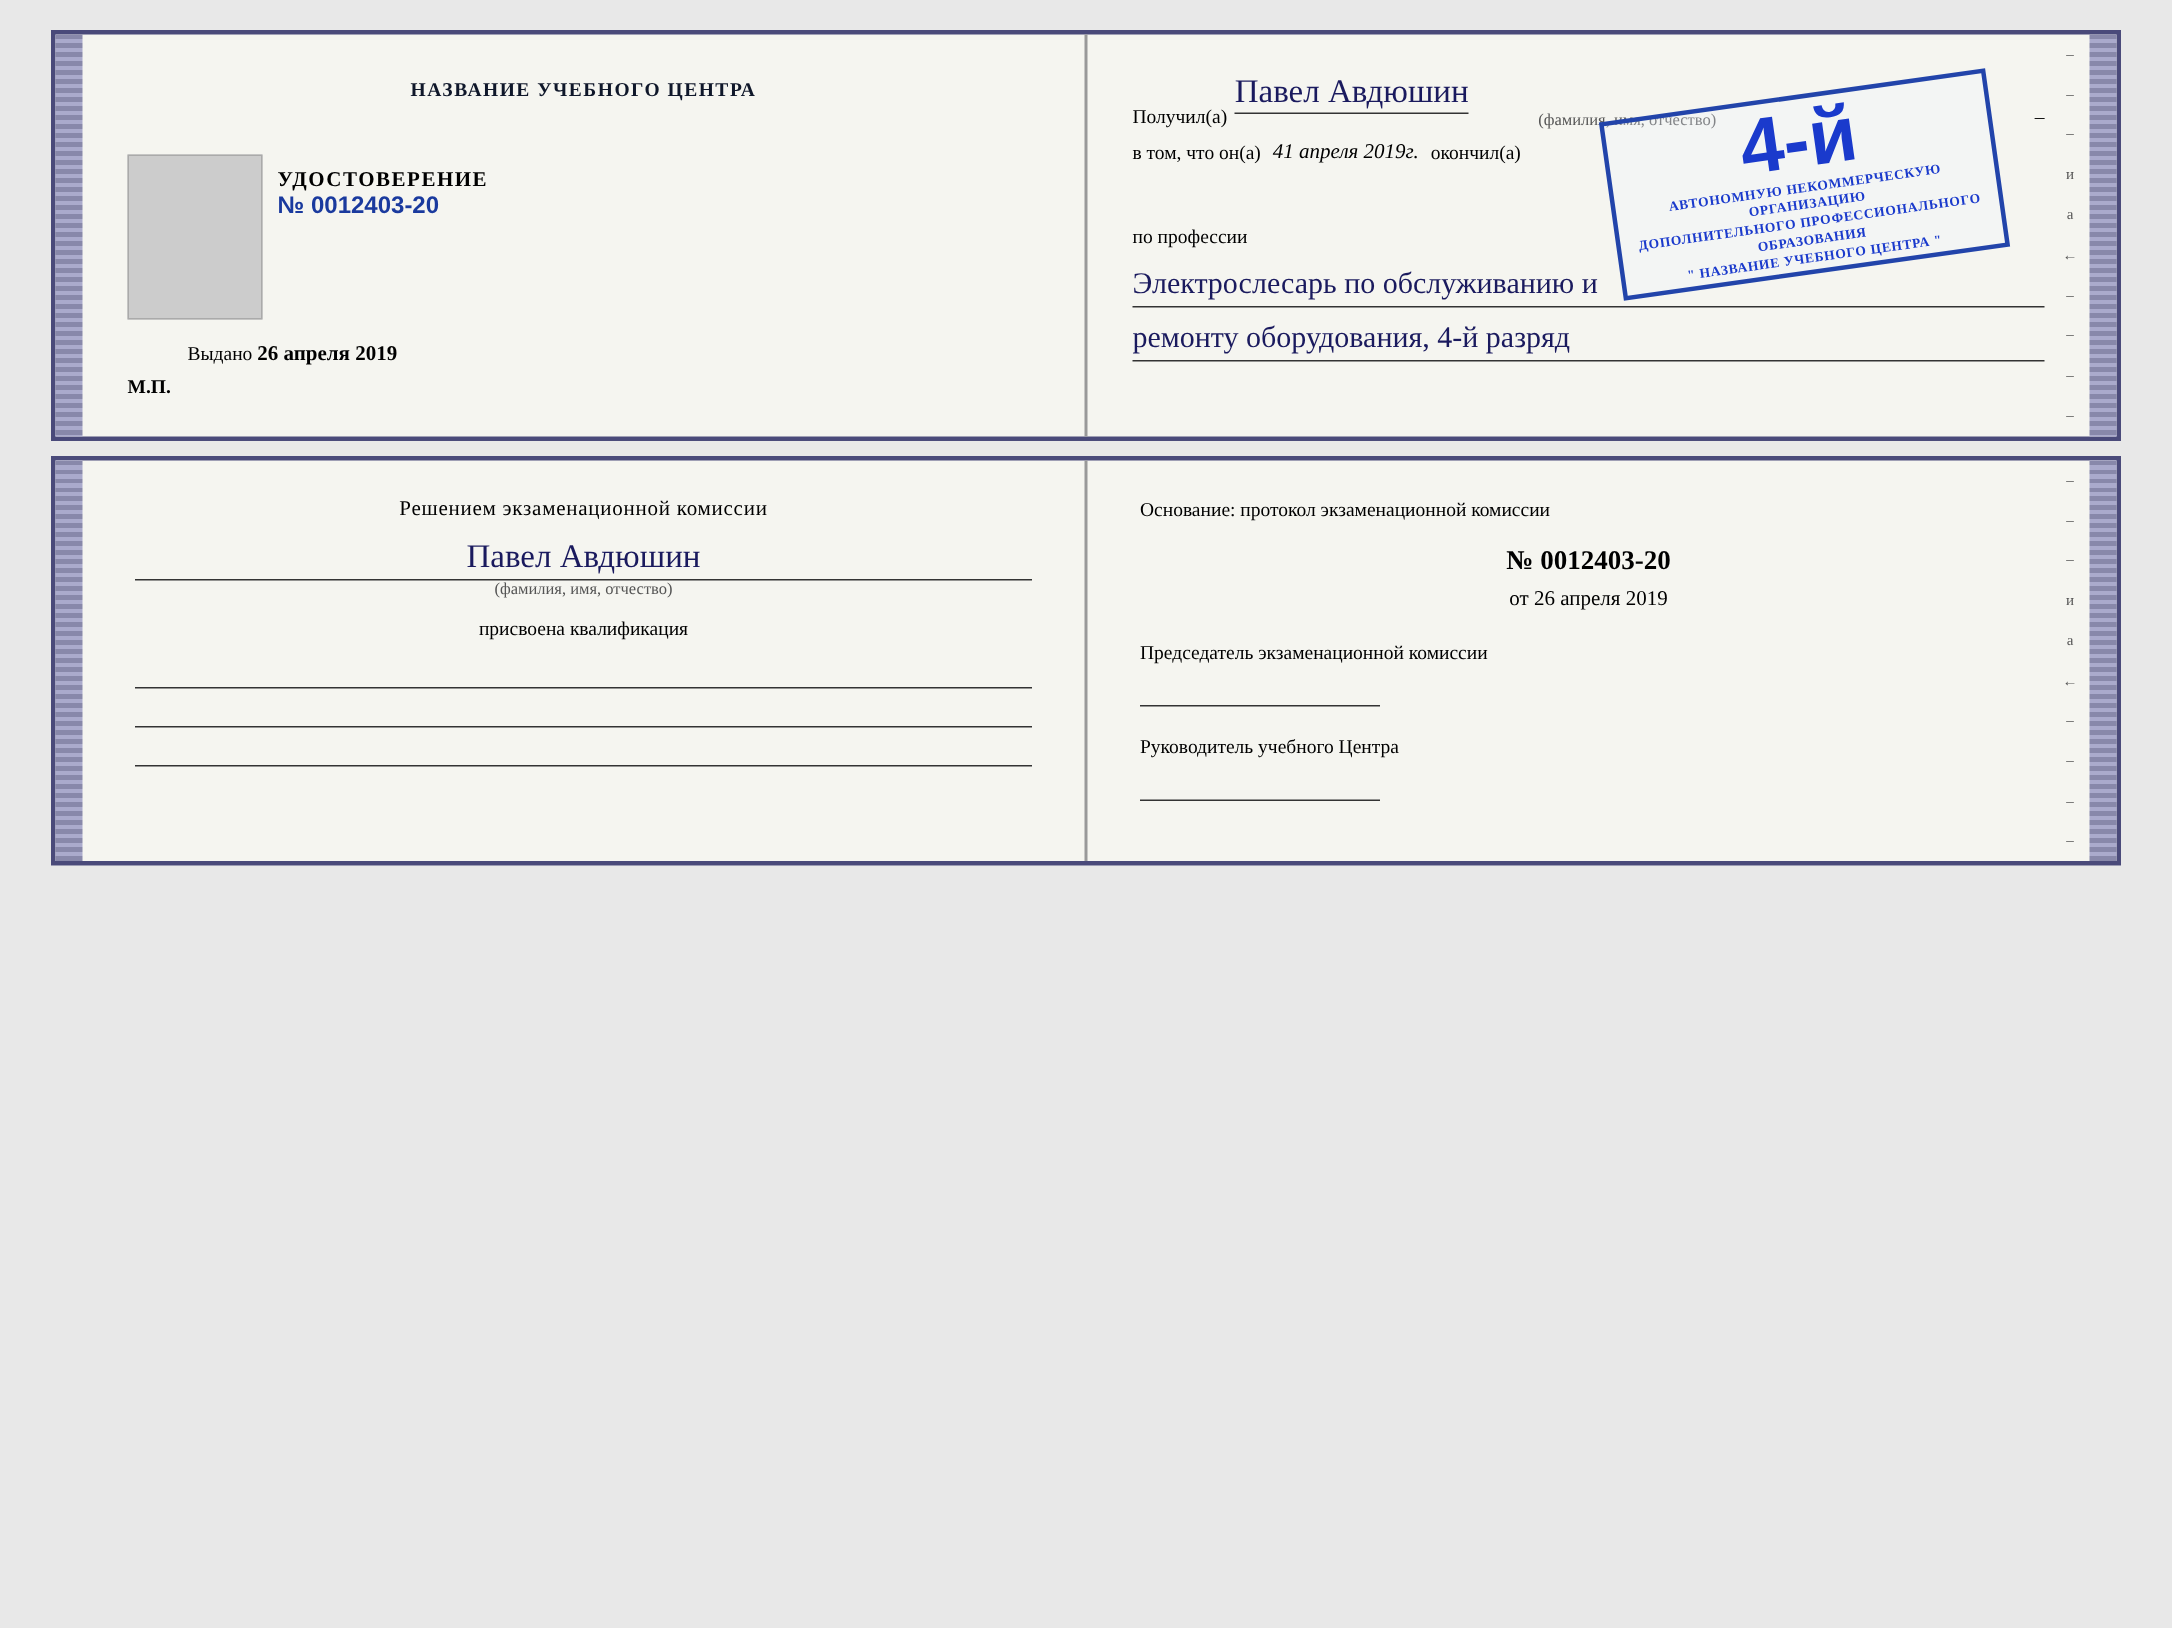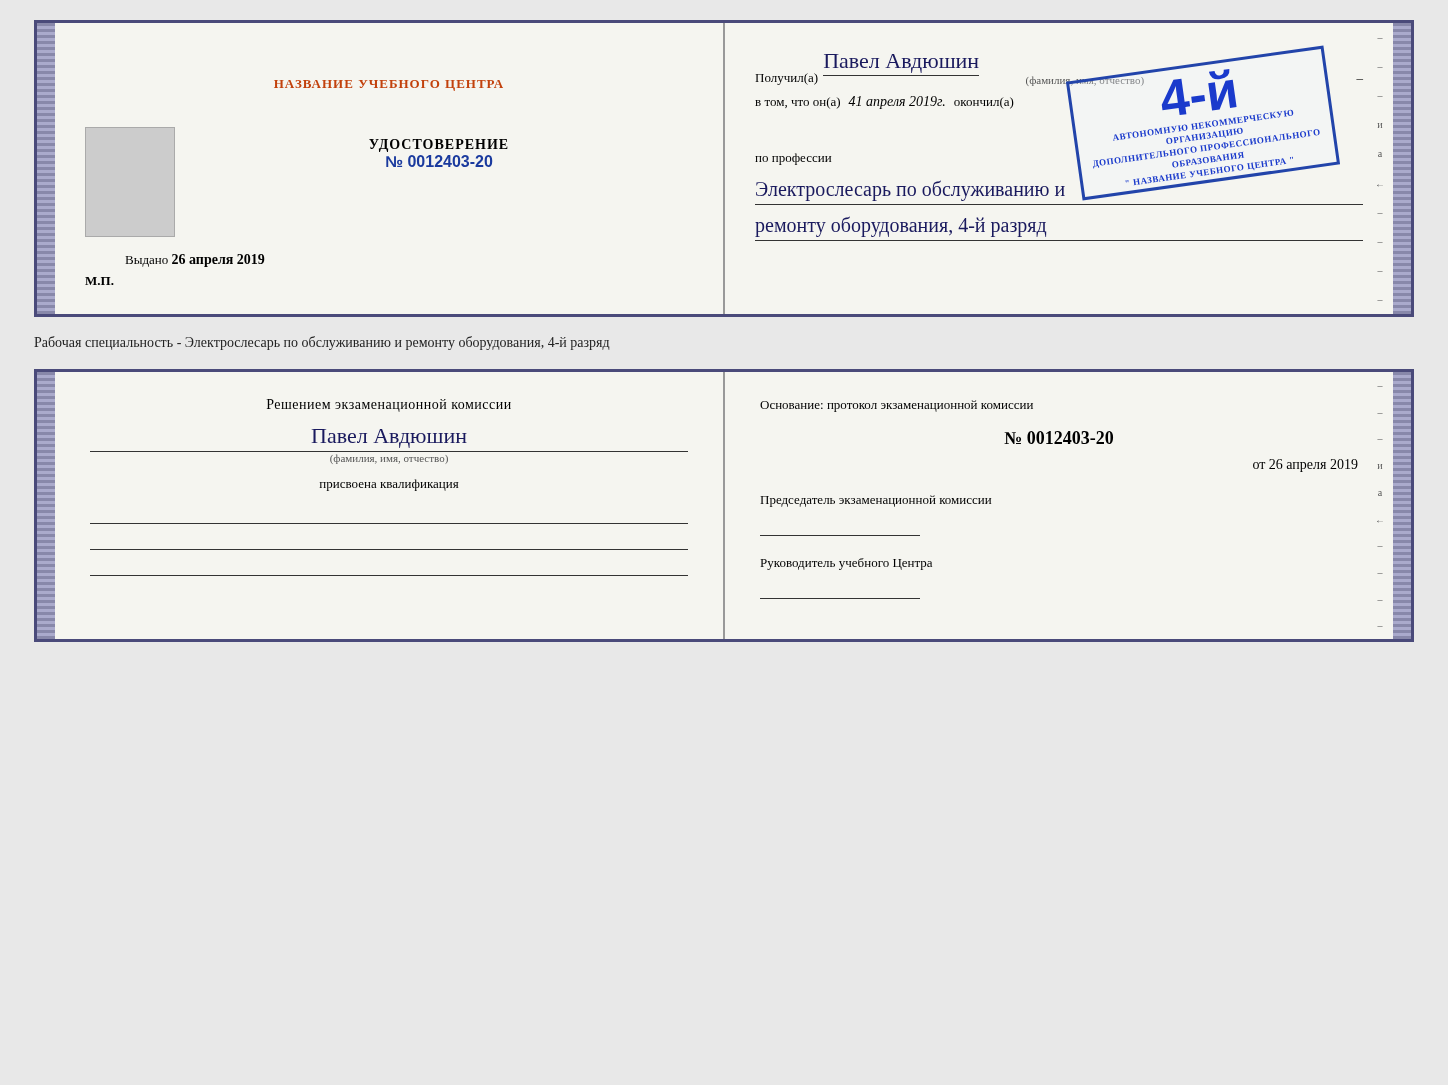--- a/index.html
+++ b/index.html
@@ -54,22 +54,22 @@
         #aaaacc 3px, #aaaacc 6px
       );
       flex-shrink: 0;
     }
 
     .title-center {
       text-align: center;
       font-size: 13px;
       font-weight: bold;
       letter-spacing: 1px;
-      color: #c2410c;
-      margin-top: 28px;
+      color: #0f172a;
+      margin-top: 4px;
     }
 
     .photo-placeholder {
       width: 90px;
       height: 110px;
       background: #ccc;
       border: 1px solid #aaa;
       margin: 20px 0 0 0;
       align-self: flex-start;
     }
@@ -301,21 +301,21 @@
 
     .protocol-num {
       font-size: 18px;
       font-weight: bold;
       text-align: center;
       margin: 8px 0;
     }
 
     .protocol-date {
       font-size: 14px;
-      text-align: right;
+      text-align: center;
       margin-bottom: 16px;
     }
 
     .signature-block {
       margin-top: 15px;
     }
 
     .sig-label {
       font-size: 13px;
       margin-bottom: 5px;
@@ -336,21 +336,21 @@
 <div class="page-wrapper">
 
   <div class="document-top">
     <div class="spine-decoration"></div>
 
     <div class="doc-left">
       <div class="title-center">НАЗВАНИЕ УЧЕБНОГО ЦЕНТРА</div>
 
       <div style="display:flex; align-items:flex-start; gap:10px; width:100%; margin-top:15px;">
         <div class="photo-placeholder"></div>
-        <div style="flex:1; display:flex; flex-direction:column; align-items:center; justify-content:center; margin-top:20px;">
+        <div style="flex:1; display:flex; flex-direction:column; align-items:flex-start; justify-content:center; margin-top:20px;">
           <div class="cert-title">УДОСТОВЕРЕНИЕ</div>
           <div class="cert-number">
             <span>№</span>
             <span style="color:#1a3a9e;">0012403-20</span>
           </div>
         </div>
       </div>
 
       <div class="issued-line">
         <span>Выдано</span>
@@ -400,25 +400,20 @@
         <span>–</span>
         <span>–</span>
         <span>–</span>
         <span>–</span>
       </div>
     </div>
 
     <div class="spine-decoration"></div>
   </div>
 
-  <div class="middle-text">
-    <div>
-      <span>Рабочая специальность - Электрослесарь по обслуживанию и ремонту оборудования, 4-й разряд</span>
-    </div>
-  </div>
 
   <div class="document-bottom">
     <div class="spine-decoration"></div>
 
     <div class="doc-bottom-left">
 
       <div class="komissia-title">Решением экзаменационной комиссии</div>
 
       <span class="person-name-cursive">Павел Авдюшин</span>
       <span class="small-label" style="text-align:center; display:block; margin-bottom:5px;">(фамилия, имя, отчество)</span>

